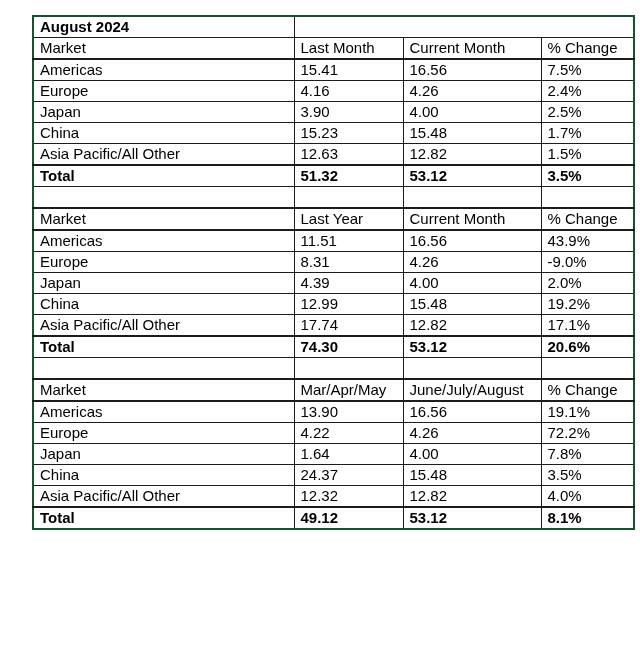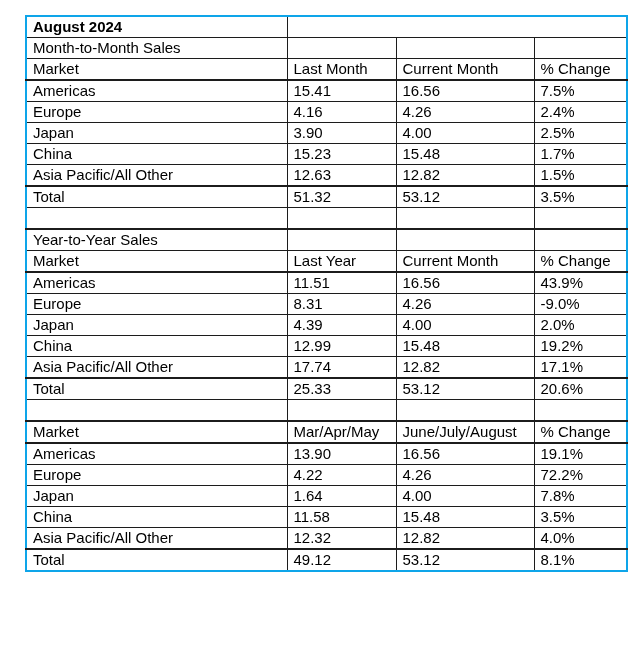--- a/index.html
+++ b/index.html
@@ -11,42 +11,42 @@
     position: relative;
     width: 640px;
     height: 659px;
     background: #ffffff;
     font-family: "Liberation Sans", sans-serif;
     color: #000000;
     overflow: hidden;
   }
   table.report {
     position: absolute;
-    left: 25px;
+    left: 32px;
     top: 15px;
     width: 601px;
     border-collapse: collapse;
     table-layout: fixed;
-    border: 2px solid #0ea5e9;
+    border: 2px solid #14532d;
   }
   td {
     border: 1px solid #1c1c1c;
     height: 20px;
     padding: 0 4px 0 6px;
     font-size: 15px;
     line-height: 1.15;
     vertical-align: middle;
     white-space: nowrap;
     overflow: hidden;
     color: #000000;
     background: #ffffff;
   }
   tr.b2 td { border-bottom-width: 2px; }   
   tr.t2 td { border-top-width: 2px; }      
-  tr.total td { font-weight: normal; }
+  tr.total td { font-weight: bold; }
   td.title-cell { font-weight: bold; }
   tr.tall td { height: 43px; }
   td.section-name span {
     display: inline-block;
     max-width: 232px;
     white-space: normal;
   }
 </style>
 </head>
 <body>
@@ -59,26 +59,20 @@
       <col style="width:138px">
       <col style="width:93px">
     </colgroup>
 
     <tbody>
         <tr>
       <td class="title-cell">August 2024</td>
       <td colspan="3"></td>
     </tr>
 
-    <tr>
-      <td class="section-name"><span>Month-to-Month Sales</span></td>
-      <td></td>
-      <td></td>
-      <td></td>
-    </tr>
     <tr class="b2">
       <td>Market</td>
       <td>Last Month</td>
       <td>Current Month</td>
       <td>% Change</td>
     </tr>
     <tr>
       <td>Americas</td>
       <td>15.41</td>
       <td>16.56</td>
@@ -115,26 +109,20 @@
       <td>3.5%</td>
     </tr>
 
     <tr class="b2">
       <td></td>
       <td></td>
       <td></td>
       <td></td>
     </tr>
 
-    <tr>
-      <td class="section-name"><span>Year-to-Year Sales</span></td>
-      <td></td>
-      <td></td>
-      <td></td>
-    </tr>
     <tr class="b2">
       <td>Market</td>
       <td>Last Year</td>
       <td>Current Month</td>
       <td>% Change</td>
     </tr>
     <tr>
       <td>Americas</td>
       <td>11.51</td>
       <td>16.56</td>
@@ -159,21 +147,21 @@
       <td>19.2%</td>
     </tr>
     <tr>
       <td>Asia Pacific/All Other</td>
       <td>17.74</td>
       <td>12.82</td>
       <td>17.1%</td>
     </tr>
     <tr class="total t2">
       <td>Total</td>
-      <td>25.33</td>
+      <td>74.30</td>
       <td>53.12</td>
       <td>20.6%</td>
     </tr>
 
     <tr class="b2">
       <td></td>
       <td></td>
       <td></td>
       <td></td>
     </tr>
@@ -197,21 +185,21 @@
       <td>72.2%</td>
     </tr>
     <tr>
       <td>Japan</td>
       <td>1.64</td>
       <td>4.00</td>
       <td>7.8%</td>
     </tr>
     <tr>
       <td>China</td>
-      <td>11.58</td>
+      <td>24.37</td>
       <td>15.48</td>
       <td>3.5%</td>
     </tr>
     <tr>
       <td>Asia Pacific/All Other</td>
       <td>12.32</td>
       <td>12.82</td>
       <td>4.0%</td>
     </tr>
     <tr class="total t2">

